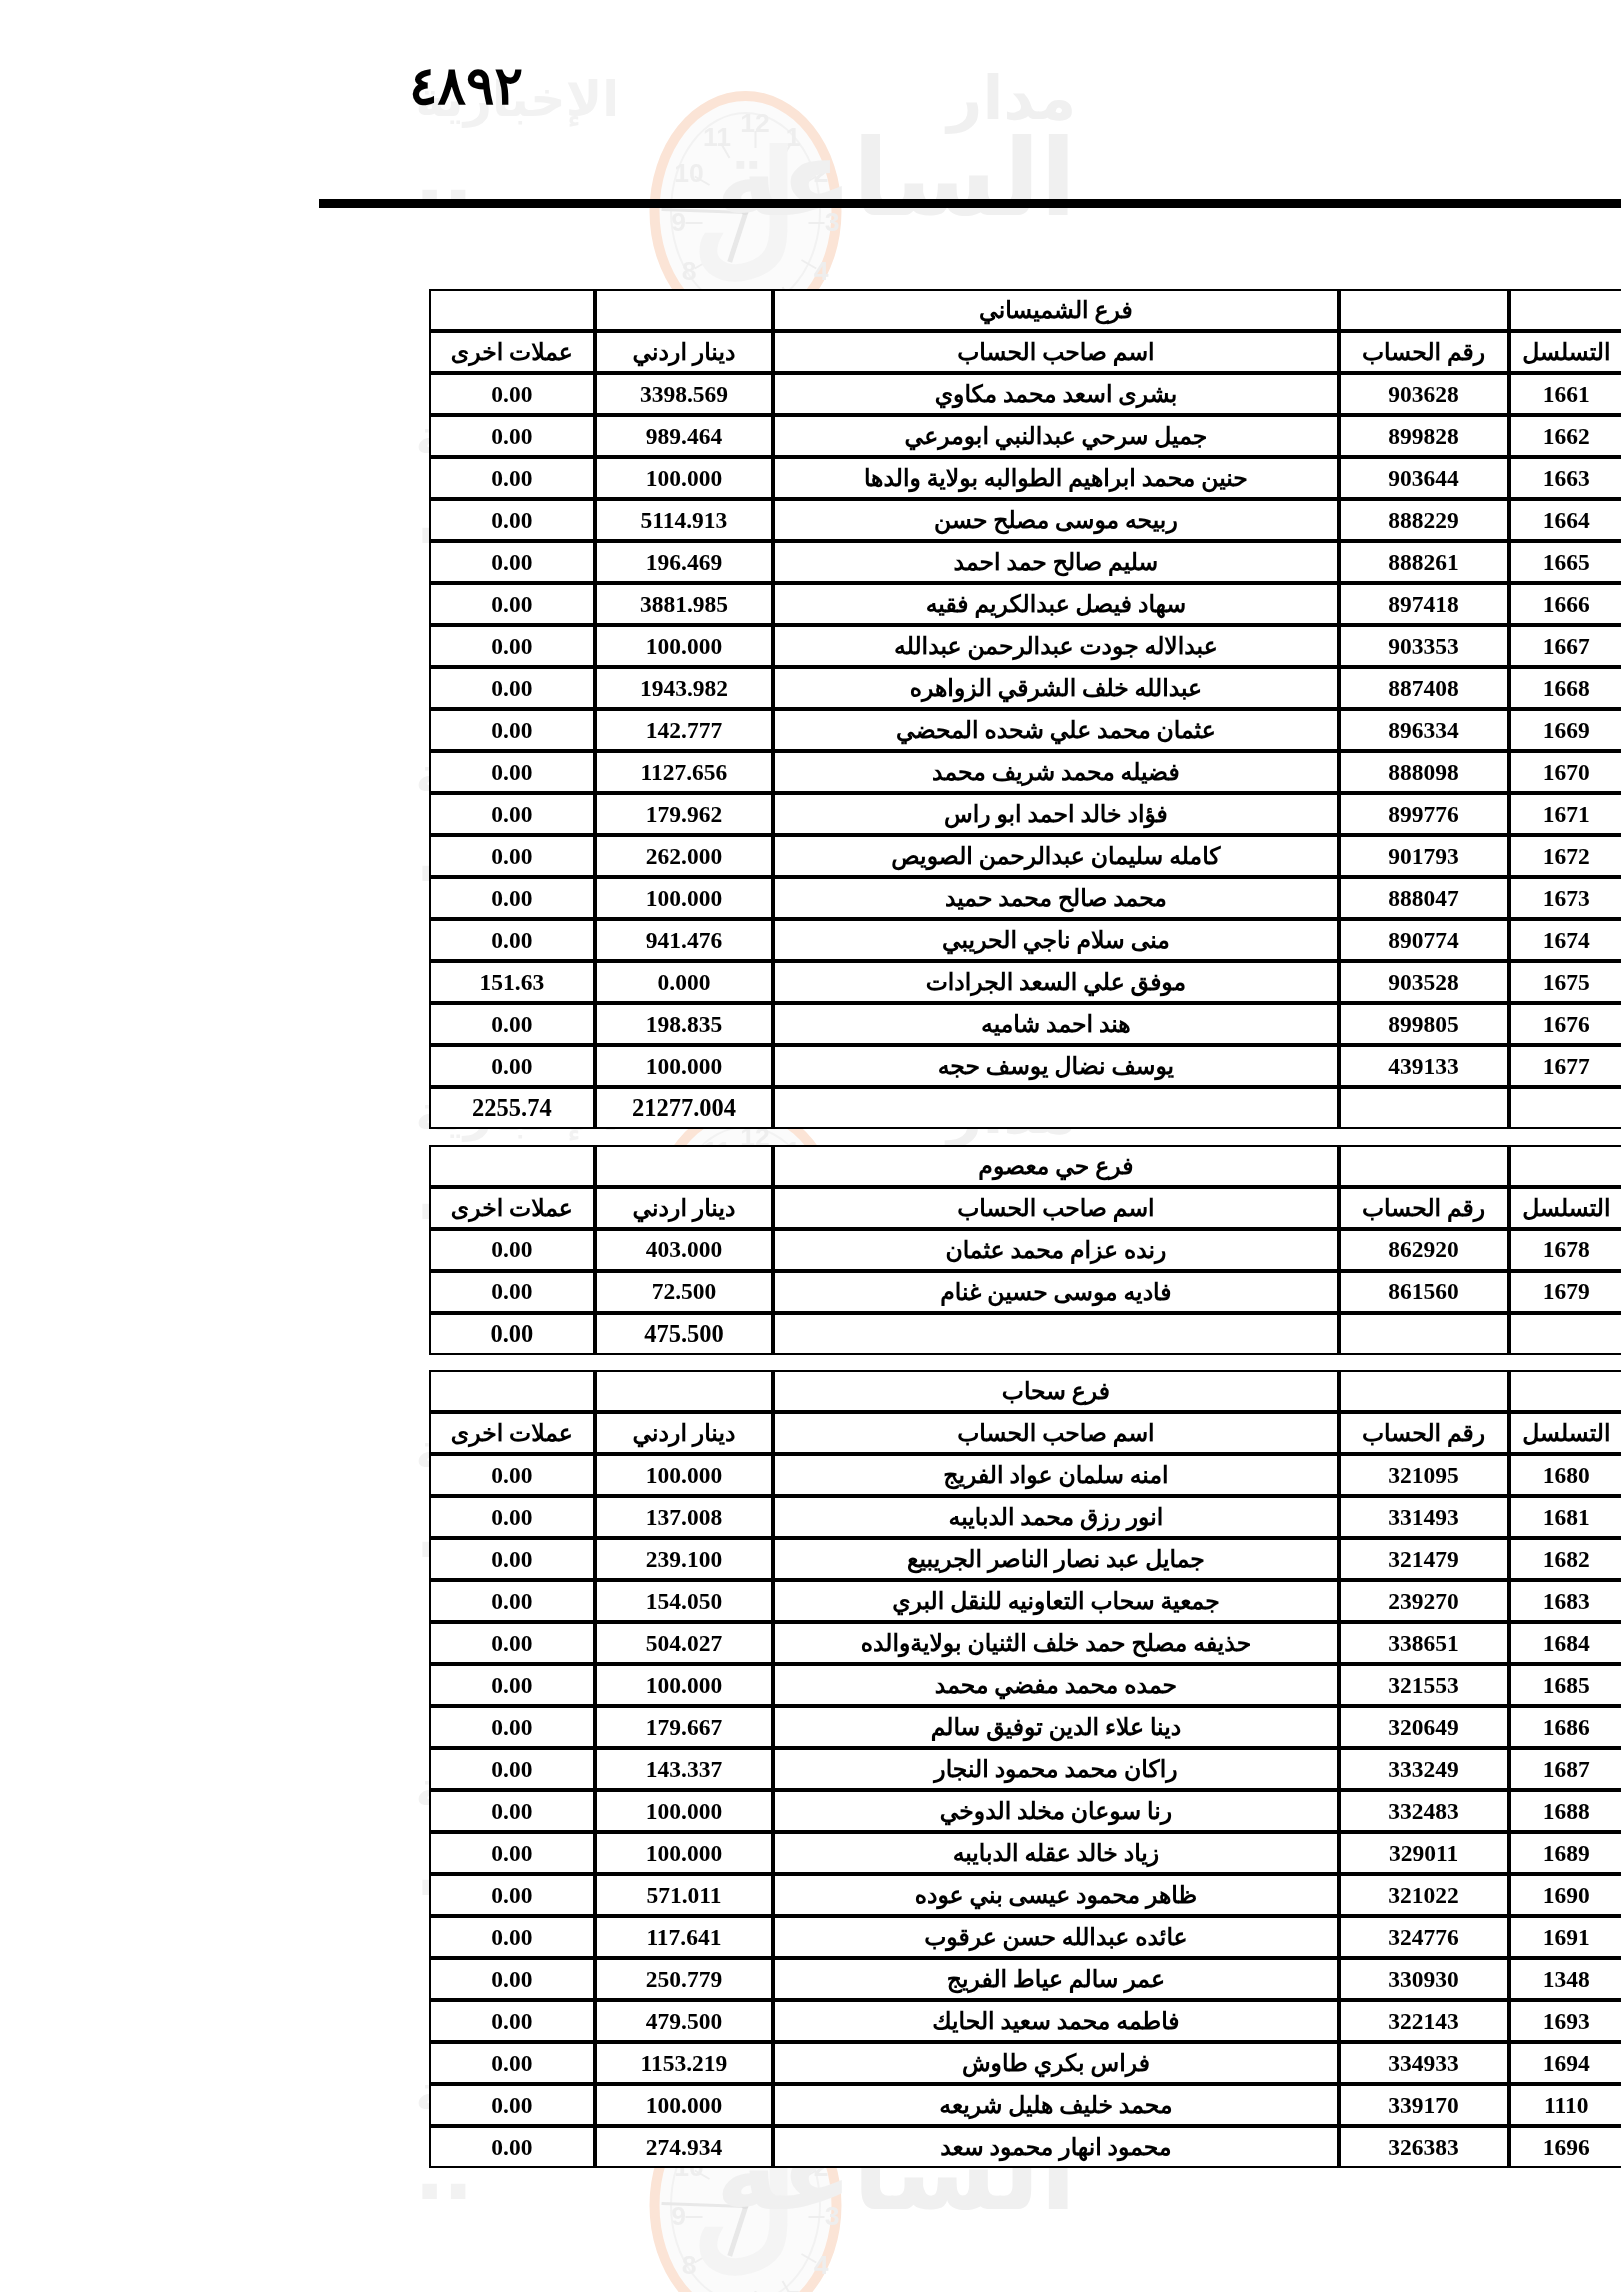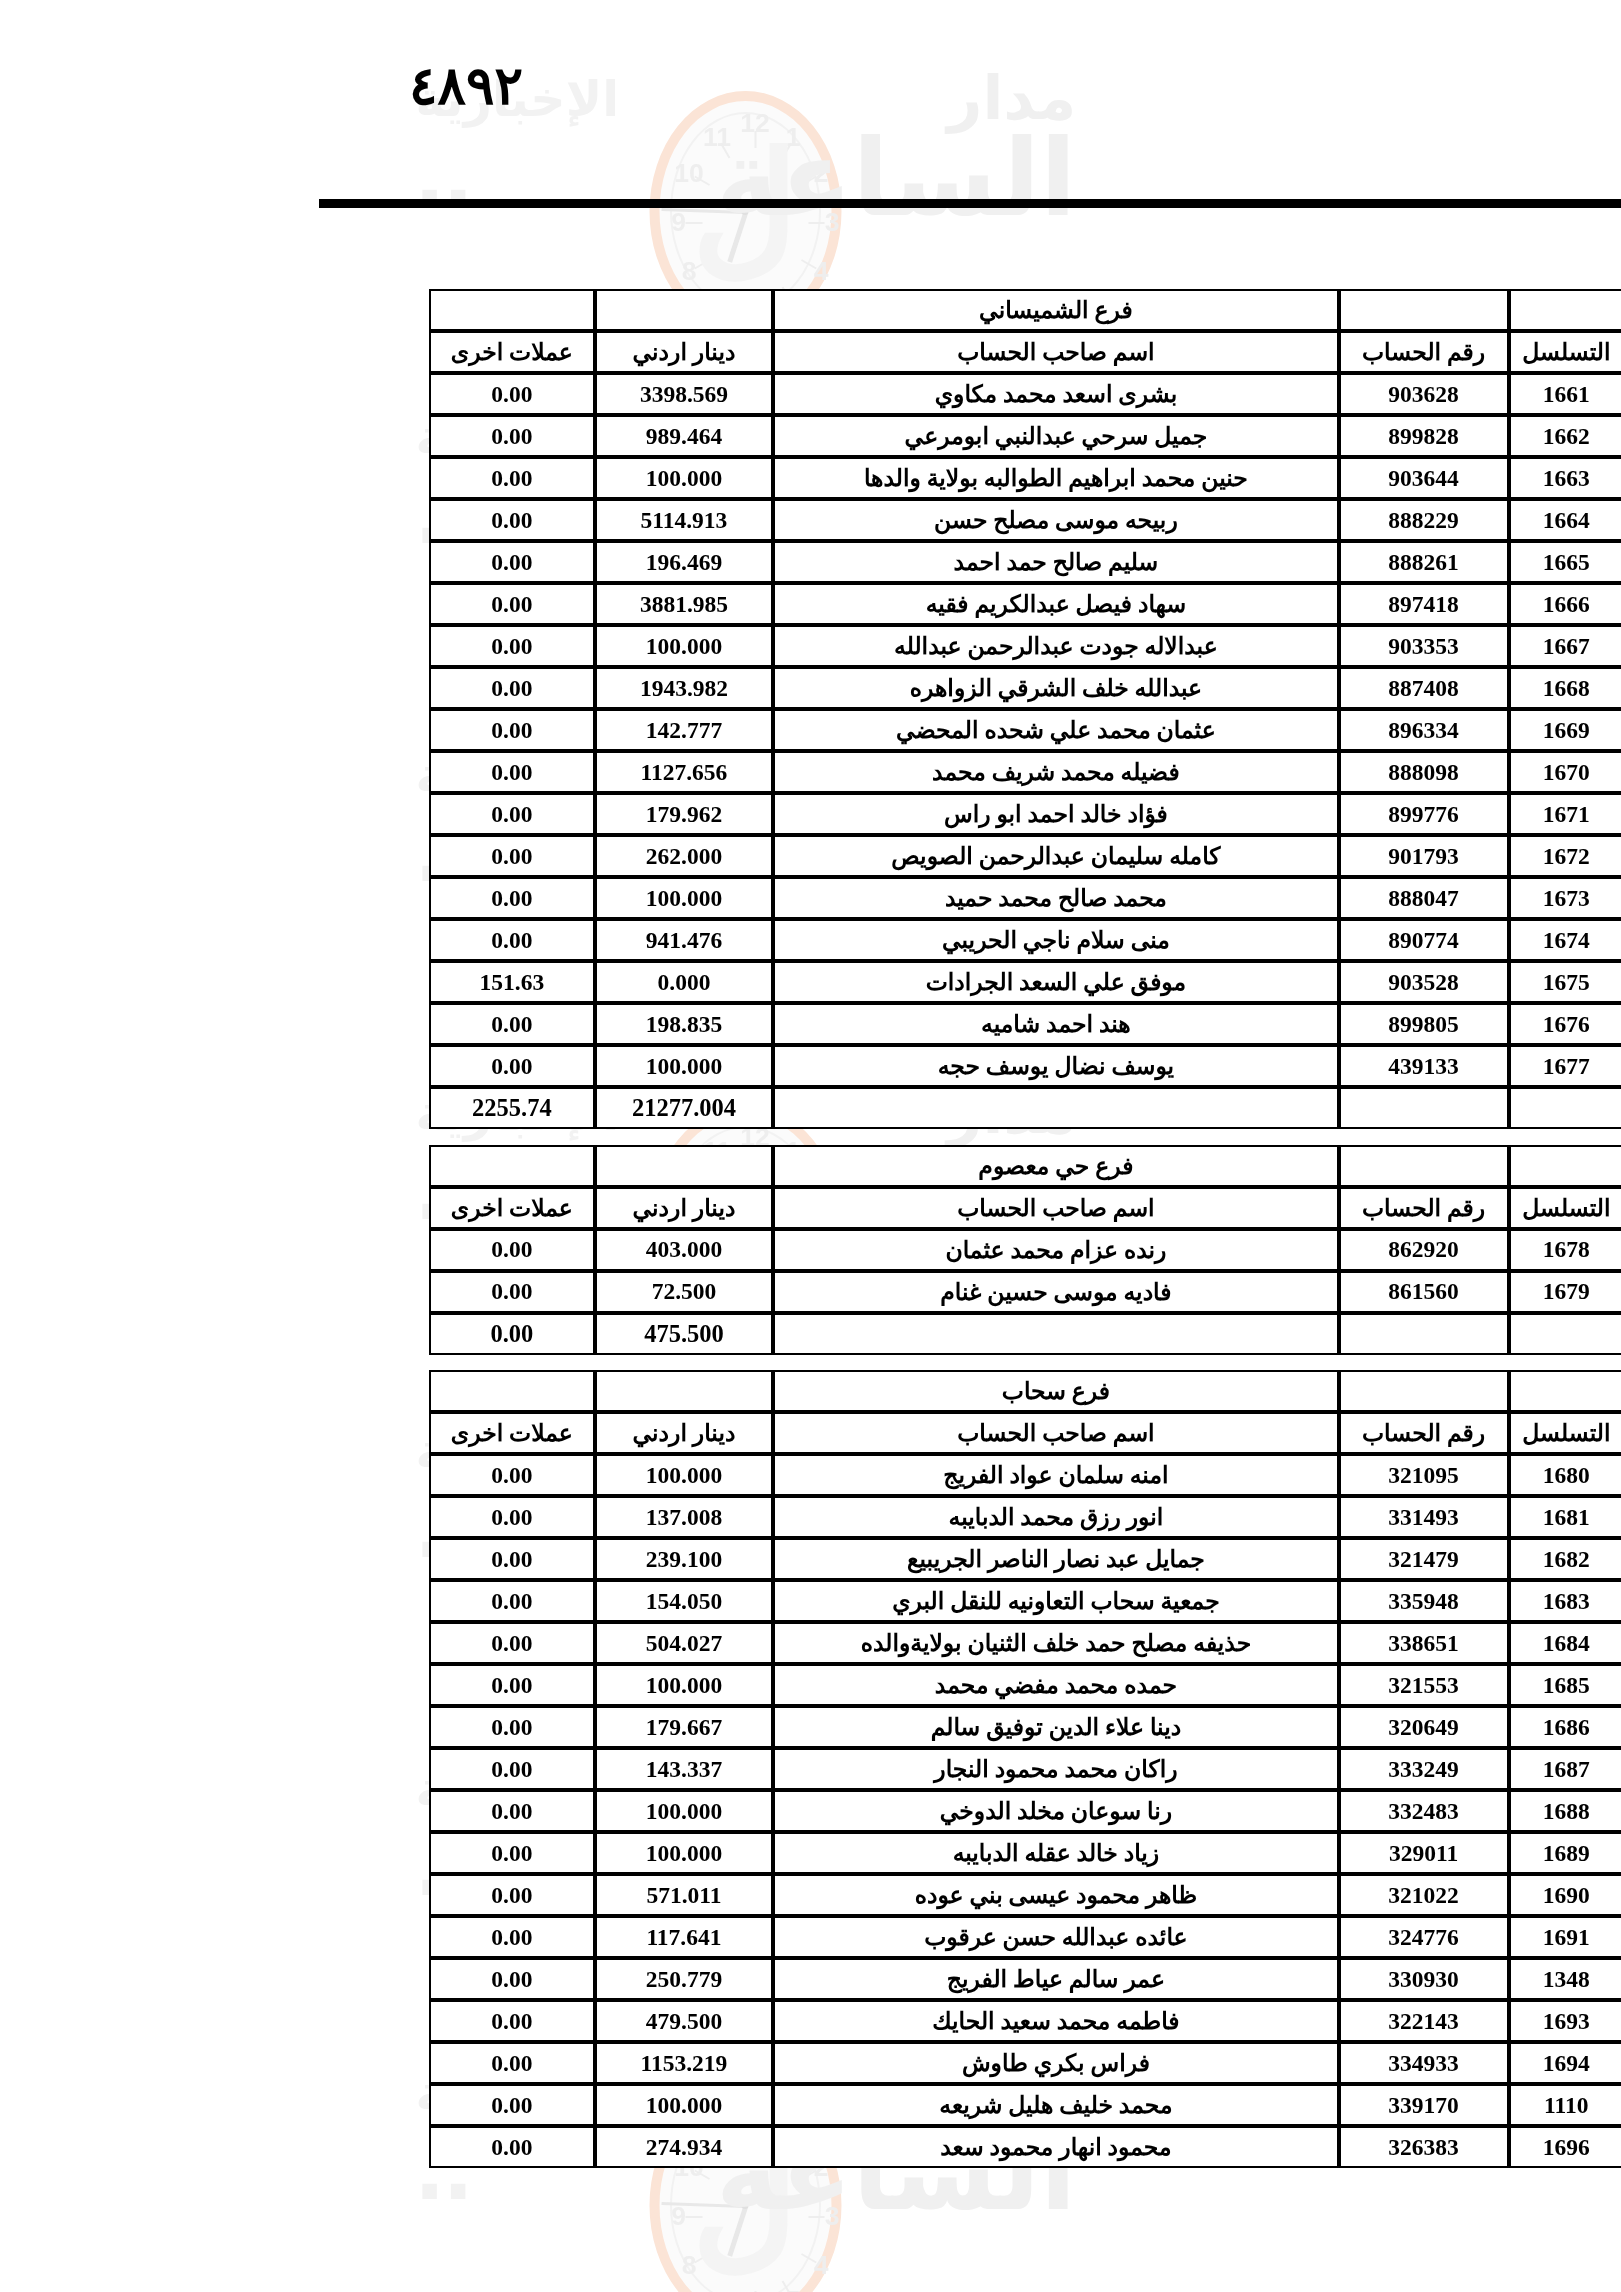--- a/index.html
+++ b/index.html
@@ -662,21 +662,21 @@
           </tr>
           <tr>
             <td class="cell-seq">1682</td>
             <td class="cell-acct">321479</td>
             <td class="cell-name">جمايل عبد نصار الناصر الجريبيع</td>
             <td class="cell-num">239.100</td>
             <td class="cell-num">0.00</td>
           </tr>
           <tr>
             <td class="cell-seq">1683</td>
-            <td class="cell-acct">335948</td>
+            <td class="cell-acct">239270</td>
             <td class="cell-name">جمعية سحاب التعاونيه للنقل البري</td>
             <td class="cell-num">154.050</td>
             <td class="cell-num">0.00</td>
           </tr>
           <tr>
             <td class="cell-seq">1684</td>
             <td class="cell-acct">338651</td>
             <td class="cell-name">حذيفه مصلح حمد خلف الثنيان بولايةوالده</td>
             <td class="cell-num">504.027</td>
             <td class="cell-num">0.00</td>

